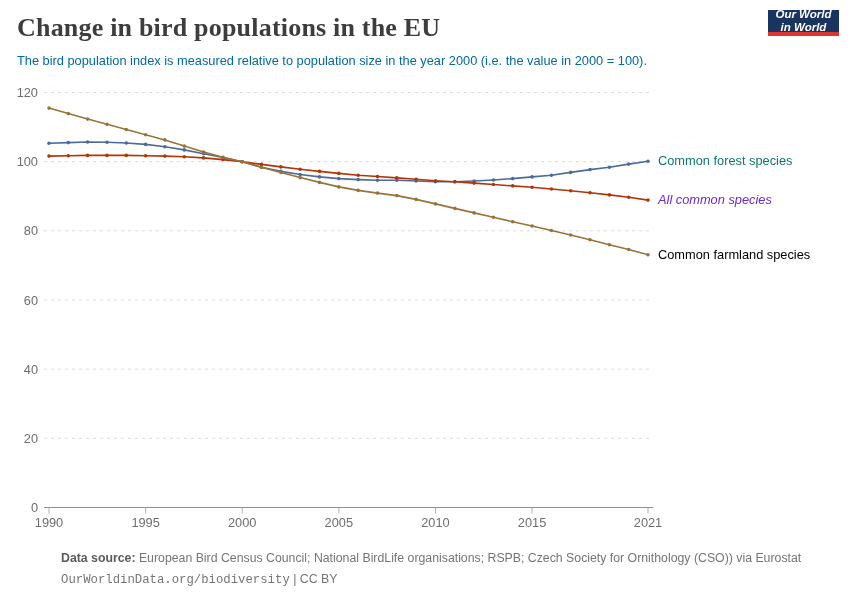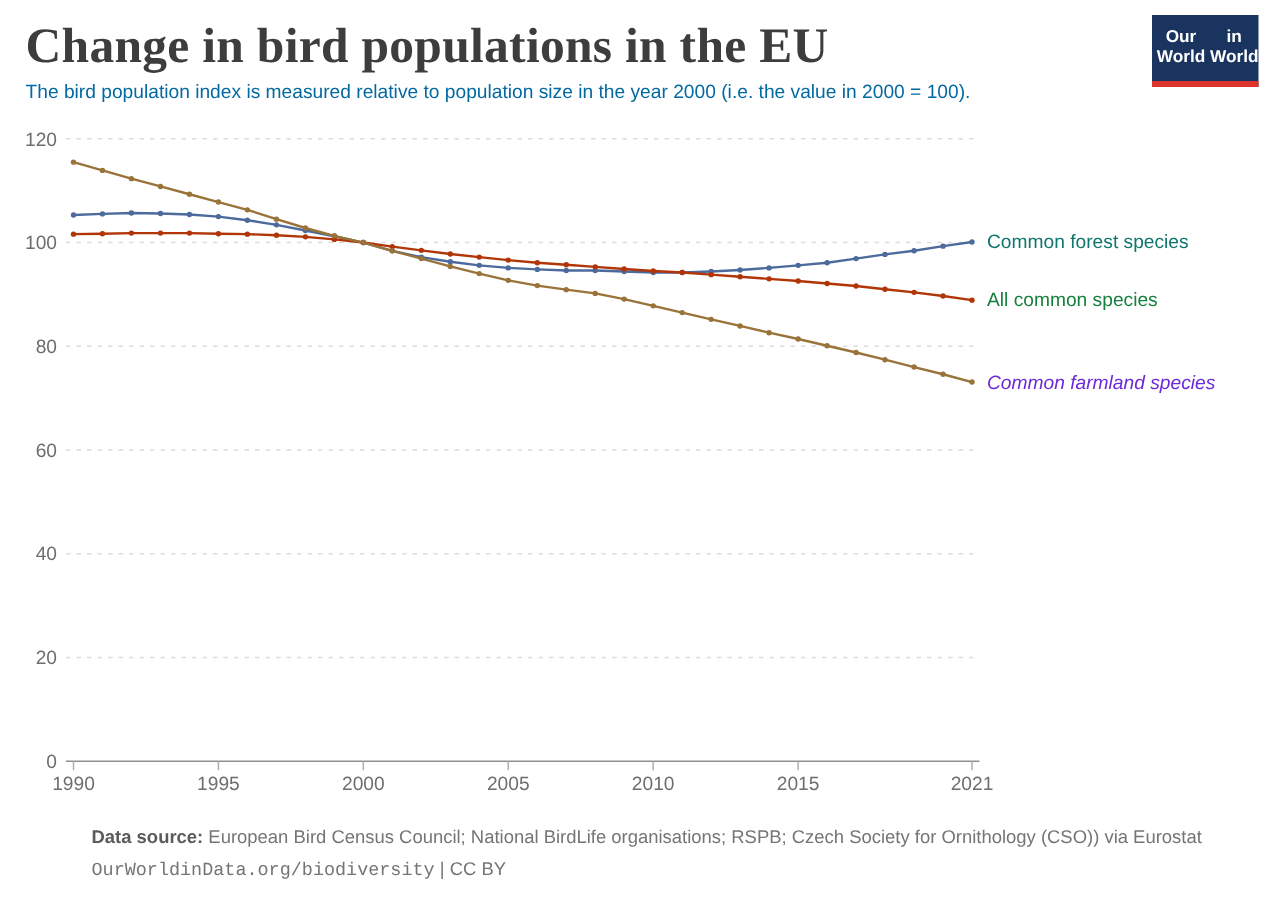--- a/index.html
+++ b/index.html
@@ -15,50 +15,51 @@
     position: relative;
     width: 850px;
     height: 600px;
     background: #ffffff;
   }
   .page-title {
     position: absolute;
     left: 17px;
     top: 13px;
     font-family: "Liberation Serif", "DejaVu Serif", serif;
-    font-size: 33px;
+    font-size: 26px;
     font-weight: 700;
     color: #3d3d3d;
     letter-spacing: 0.2px;
   }
   .page-subtitle {
     position: absolute;
     left: 17px;
     top: 53px;
     font-size: 12.8px;
     color: #0369a1;
   }
   .owid-logo {
     position: absolute;
     left: 768px;
     top: 10px;
     width: 71px;
-    height: 48px;
+    height: 26px;
     background: #1a3460;
     border-bottom: 4px solid #dc352d;
     box-sizing: border-box;
     display: flex;
-    flex-direction: row;
+    flex-direction: column;
     align-items: center;
     justify-content: center;
     color: #ffffff;
     font-size: 11.5px;
     font-weight: 700;
     line-height: 13px;
     text-align: center;
+    font-style: italic;
   }
   #chart-svg {
     position: absolute;
     left: 0;
     top: 0;
   }
   svg text.tick-label {
     font-family: "Liberation Sans", sans-serif;
     font-size: 12.8px;
     fill: #6e6e6e;
@@ -227,22 +228,22 @@
       <circle cx="551.4" cy="230.5" r="1.8" fill="#997339"></circle>
       <circle cx="570.7" cy="235.0" r="1.8" fill="#997339"></circle>
       <circle cx="590.0" cy="239.8" r="1.8" fill="#997339"></circle>
       <circle cx="609.4" cy="244.7" r="1.8" fill="#997339"></circle>
       <circle cx="628.7" cy="249.5" r="1.8" fill="#997339"></circle>
       <circle cx="648.0" cy="254.7" r="1.8" fill="#997339"></circle>
     </svg>
 
   <div id="series-labels">
       <div class="series-label" style="left: 658px; top: 153.321px; color: #0f766e;">Common forest species</div>
-      <div class="series-label" style="left: 658px; top: 192.054px; color: #15803d;">All common species</div>
-      <div class="series-label" style="left: 658px; top: 246.696px; color: #6d28d9; font-style: italic;">Common farmland species</div>
+      <div class="series-label" style="left: 658px; top: 192.054px; color: #6d28d9; font-style: italic;">All common species</div>
+      <div class="series-label" style="left: 658px; top: 246.696px; color: #000000;">Common farmland species</div>
     </div>
 
   <div class="chart-footer">
     <div><span class="source-label">Data source:</span><span> European Bird Census Council; National BirdLife organisations; RSPB; Czech Society for Ornithology (CSO)) via Eurostat</span></div>
     <div><span class="footer-link">OurWorldinData.org/biodiversity</span><span> | CC BY</span></div>
   </div>
 
 </div>
 
 </body></html>

